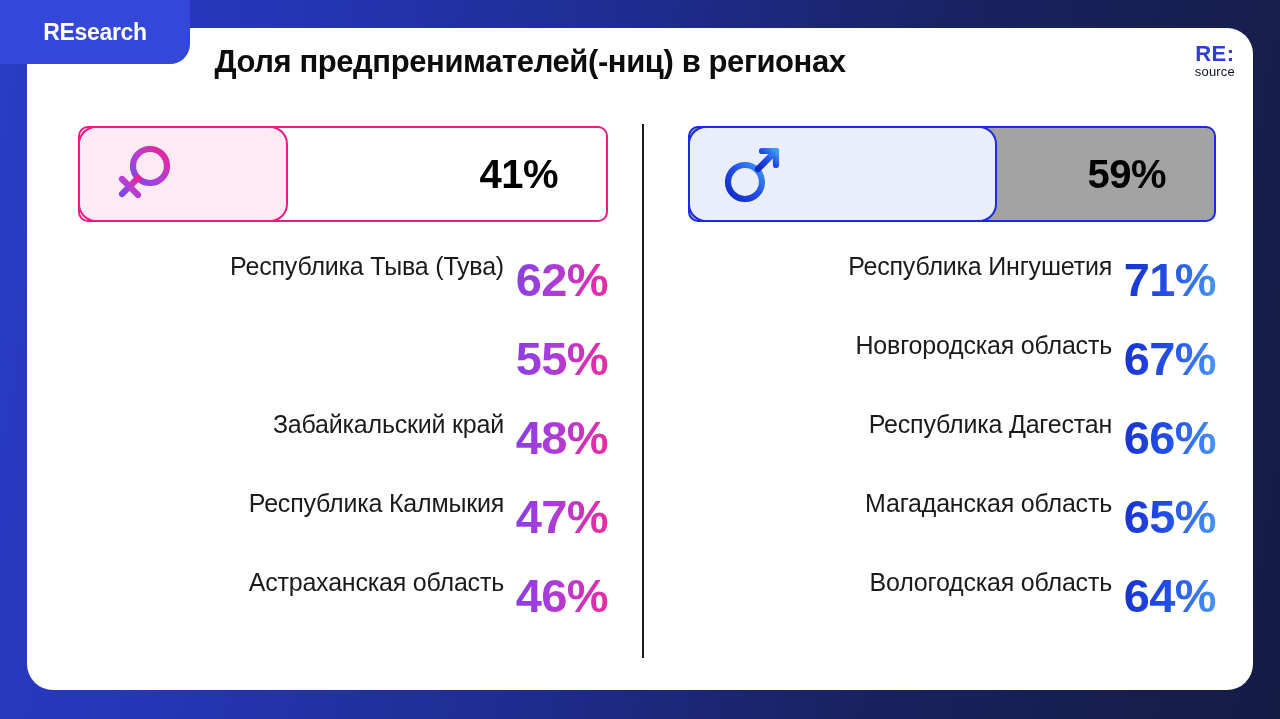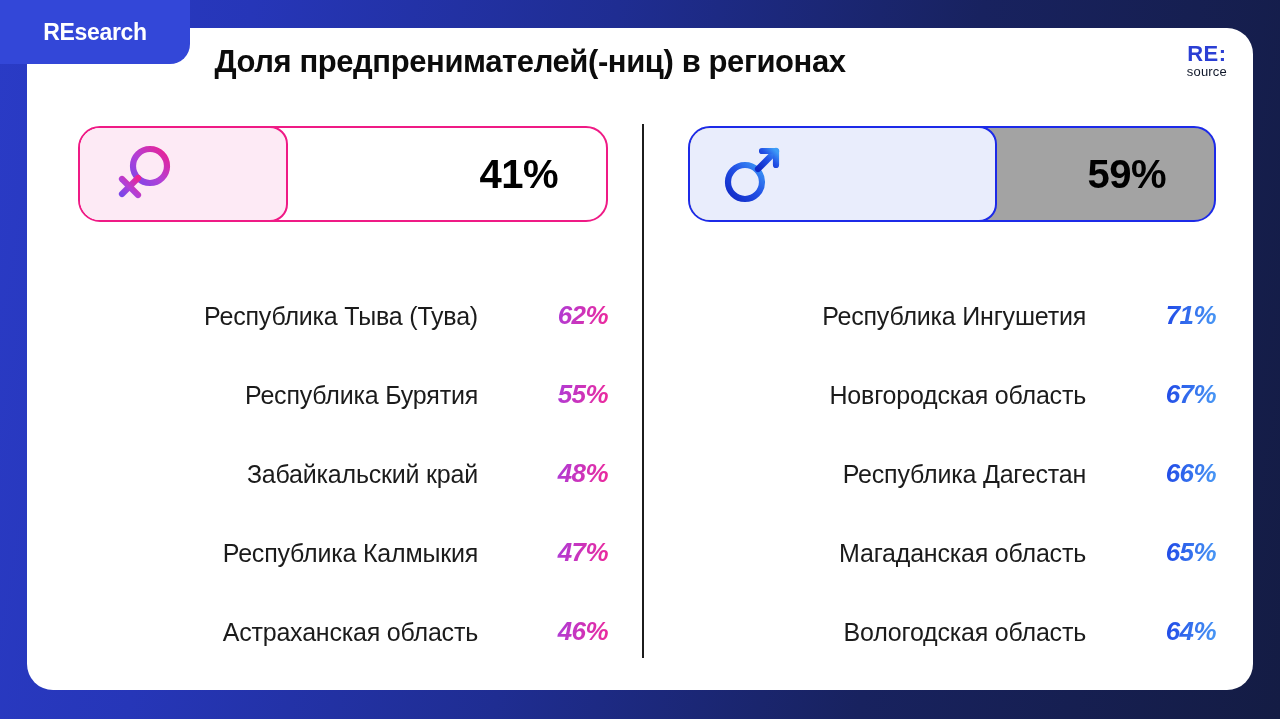--- a/index.html
+++ b/index.html
@@ -50,21 +50,21 @@
     font-size: 31px;
     font-weight: bold;
     color: #0c0c0c;
     letter-spacing: -0.4px;
     z-index: 3;
   }
 
   
   #logo {
     position: absolute;
-    right: 53px; top: 42px;
+    right: 45px; top: 42px;
     text-align: center;
     line-height: 1.05;
     z-index: 4;
   }
   #logo .lg-top {
     font-size: 22px; font-weight: bold; color: #2b3fd4; letter-spacing: 0.5px;
     display: block;
   }
   #logo .lg-bot {
     font-size: 13px; font-weight: normal; color: #0f172a; letter-spacing: 0.2px;
@@ -81,21 +81,21 @@
     left: 642px; top: 124px;
     width: 1.6px; height: 534px;
     background: #1c1c1c;
     z-index: 2;
   }
 
   
   .bar {
     position: relative;
     height: 96px;
-    border-radius: 22px;
+    border-radius: 10px;
     overflow: hidden;
     display: flex;
     align-items: center;
     justify-content: flex-end;
   }
   .bar-f { border: 2.4px solid #ef1a85; background: #ffffff; }
   .bar-m { border: 2.4px solid #1c2ae8; background: #a3a3a3; }
 
   .bar-fill {
     position: absolute;
@@ -119,39 +119,37 @@
     color: #000000;
     margin-right: 48px;
     letter-spacing: -0.5px;
   }
 
   
   .rows { margin-top: 30px; }
   .row {
     height: 79px;
     display: flex;
-    align-items: flex-end;
+    align-items: flex-start;
     justify-content: flex-end;
-    gap: 26px;
   }
   .region-name {
     font-size: 25px;
     color: #1b1b1b;
     text-align: right;
     letter-spacing: -0.2px;
     white-space: nowrap;
   }
   .region-pct {
-    font-size: 26px;
+    font-size: 47px;
     font-weight: bold;
     letter-spacing: -0.6px;
     width: 104px;
     text-align: right;
     white-space: nowrap;
-    font-style: italic;
   }
   .pct-f {
     background: linear-gradient(100deg, #7b3fe4 0%, #a93ddb 45%, #ee2a9b 100%);
     -webkit-background-clip: text;
     background-clip: text;
     color: transparent;
   }
   .pct-m {
     background: linear-gradient(100deg, #1428c8 0%, #2450e8 55%, #4a9af5 100%);
     -webkit-background-clip: text;
@@ -199,21 +197,20 @@
     </span>
     <span class="bar-pct">41%</span>
   </div>
 
   <div class="rows">
     <div class="row">
       <span class="region-name">Республика Тыва (Тува)</span>
       <span class="region-pct pct-f">62%</span>
     </div>
     <div class="row">
-      <span class="region-name">Республика Бурятия</span>
       <span class="region-pct pct-f">55%</span>
     </div>
     <div class="row">
       <span class="region-name">Забайкальский край</span>
       <span class="region-pct pct-f">48%</span>
     </div>
     <div class="row">
       <span class="region-name">Республика Калмыкия</span>
       <span class="region-pct pct-f">47%</span>
     </div>

